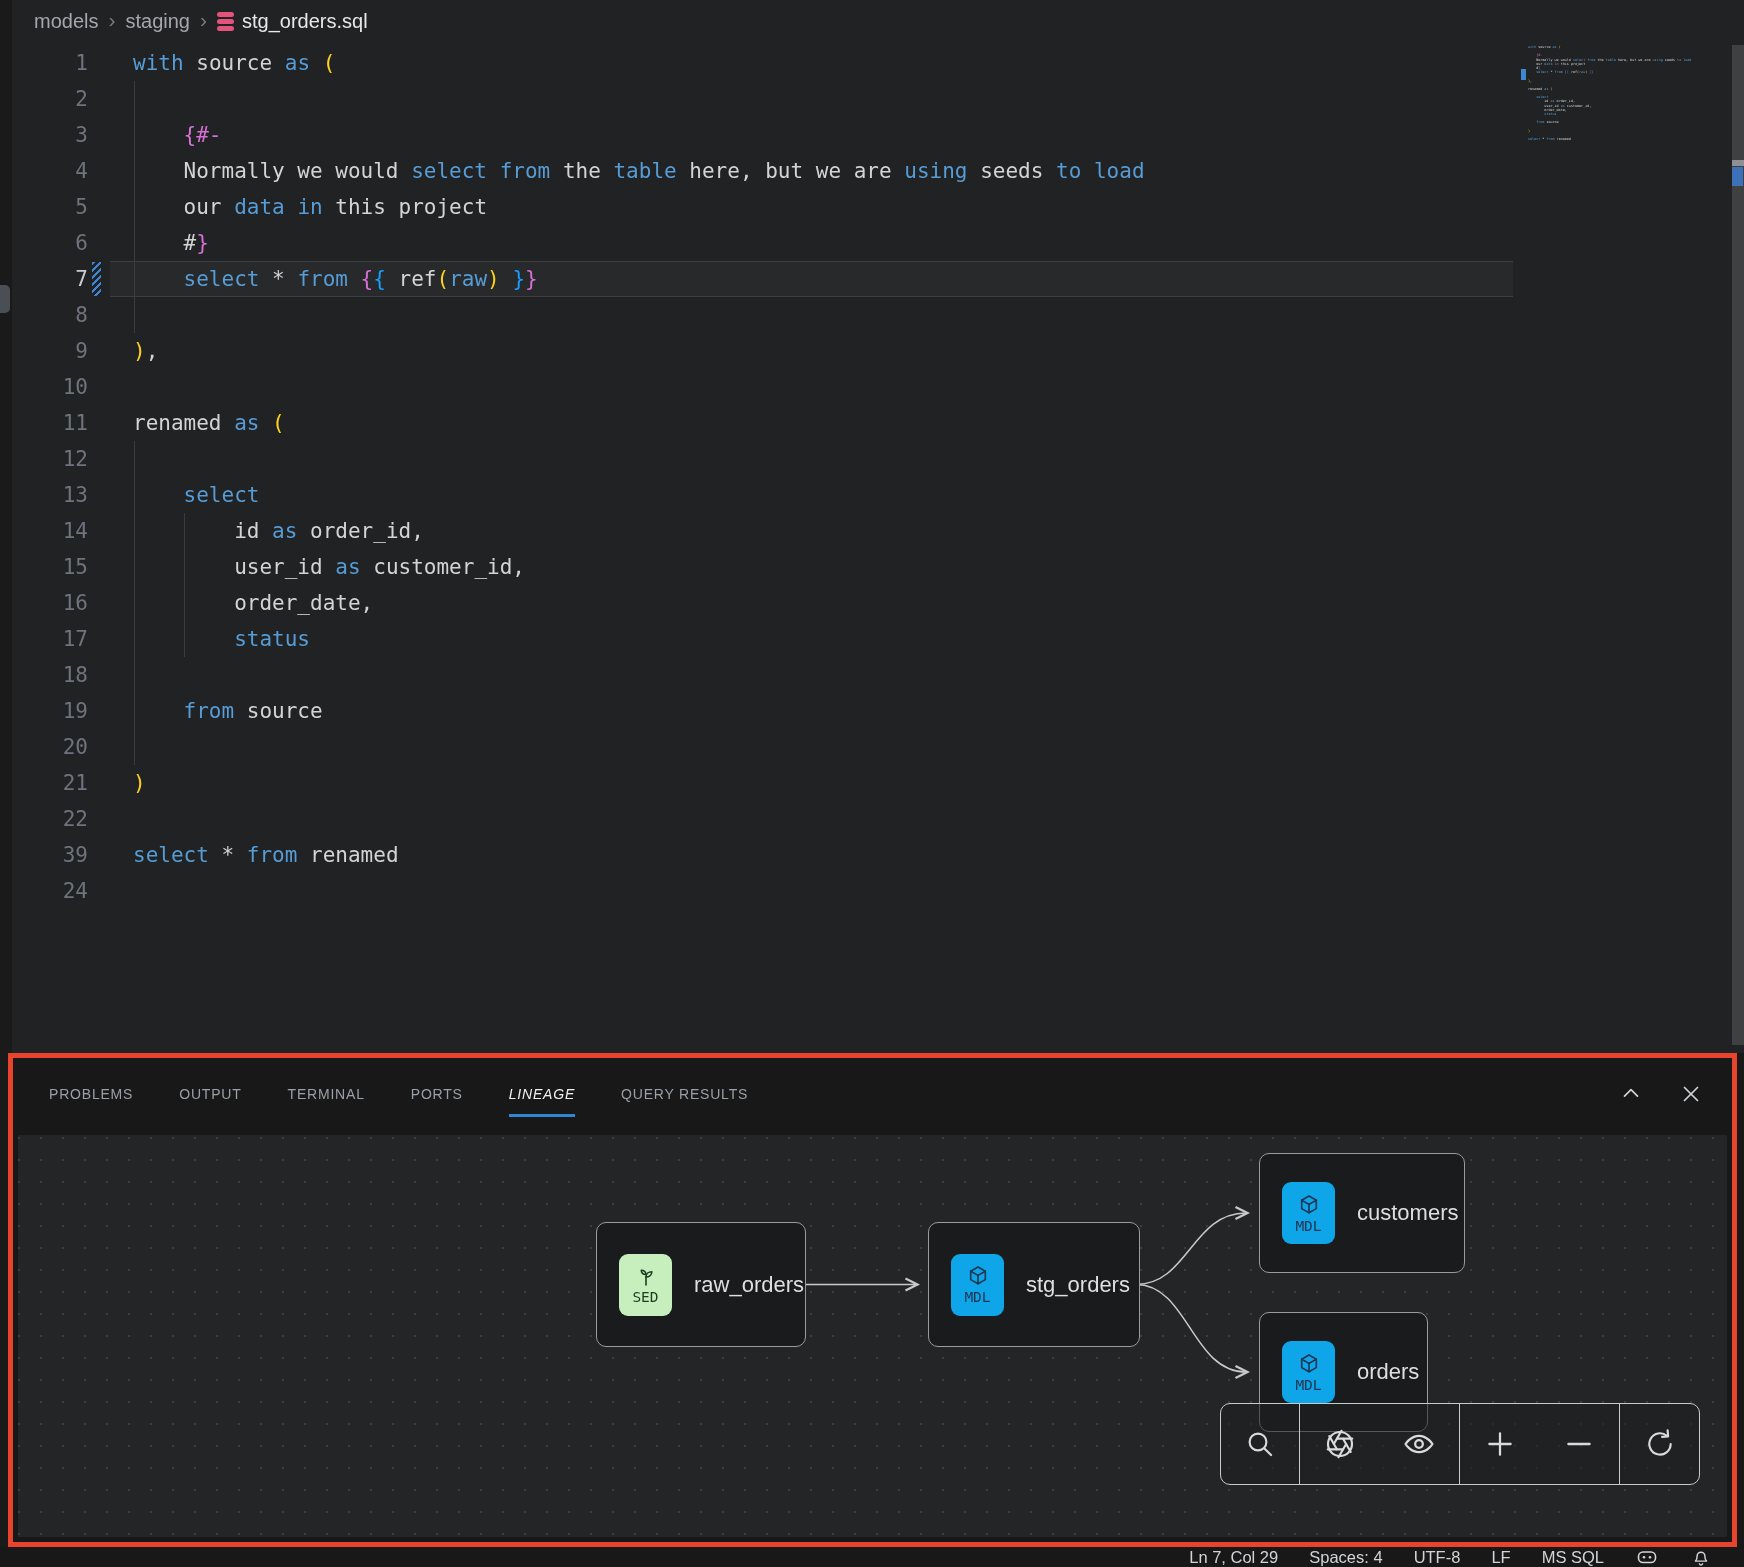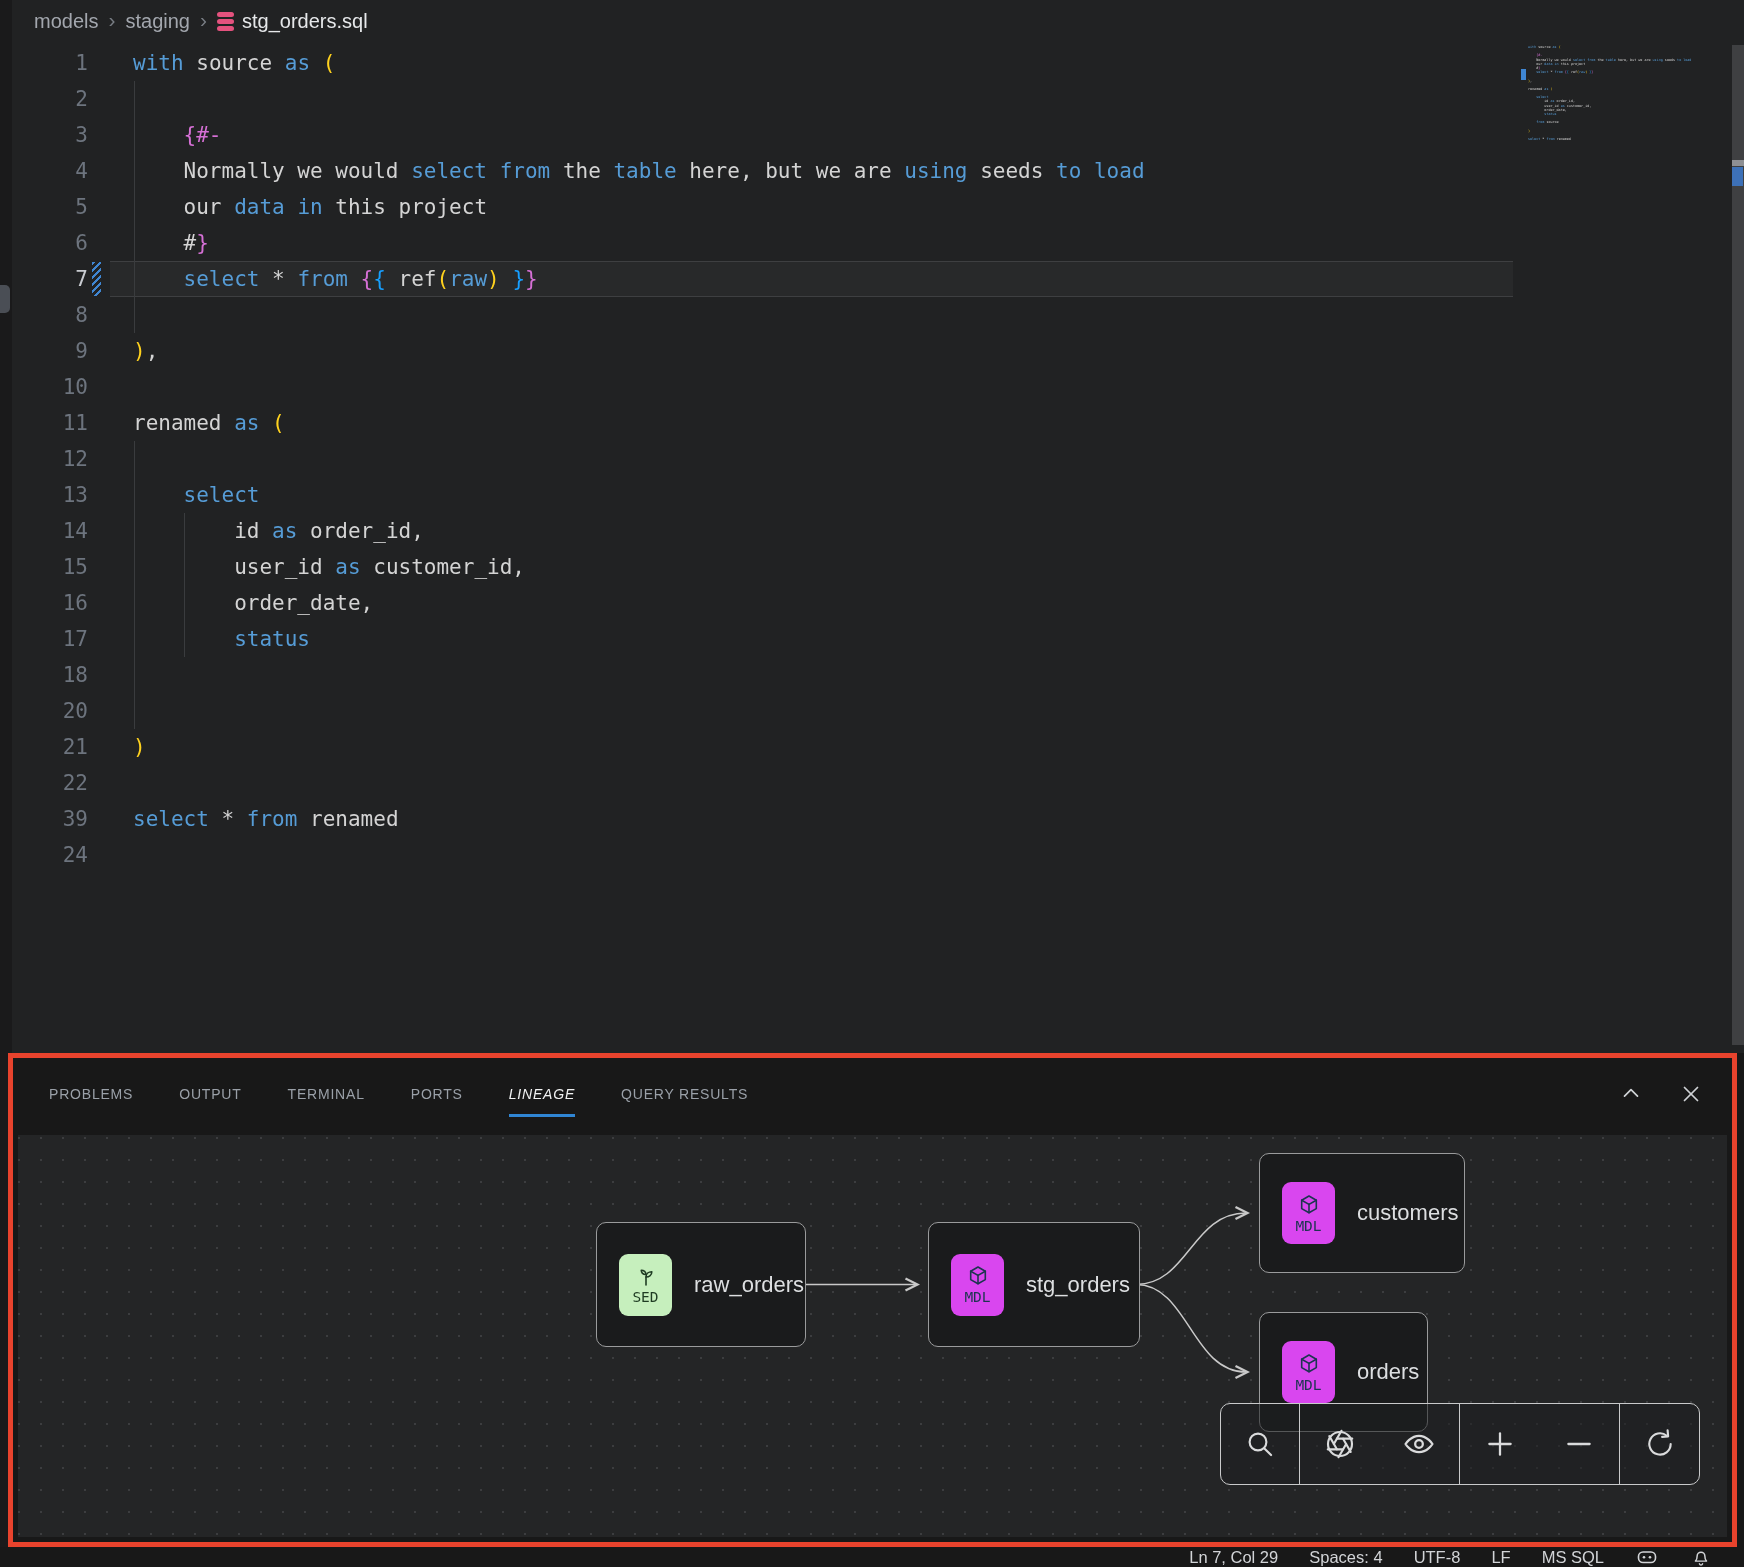--- a/index.html
+++ b/index.html
@@ -59,21 +59,21 @@
            background-image:radial-gradient(circle,#3c3d3f 1.3px, transparent 1.5px);
            background-size:22px 22px; background-position:12px 14px; overflow:hidden; }
 
   .edges { position:absolute; left:8px; top:1130px; width:1721px; height:412px; pointer-events:none; }
 
   .node { position:absolute; display:flex; align-items:center; gap:22px; padding-left:22px;
           background:#1a1b1c; border:1.5px solid #9a9b9c; border-radius:10px; cursor:pointer; }
   .node .badge { width:53px; height:62px; border-radius:9px; display:flex; flex-direction:column;
                  align-items:center; justify-content:center; gap:1px; }
   .badge.seed { background:#c6efbd; color:#1e3b22; }
-  .badge.model { background:#d946ef; color:#1d3550; }
+  .badge.model { background:#0ea5e9; color:#1d3550; }
   .badge .btxt { font-size:14.5px; font-family:"DejaVu Sans Mono", monospace; }
   .badge svg { stroke:currentColor; }
   .node .nlabel { font-size:22px; color:#dddfe1; }
   .node-raw { left:596px; top:1222px; width:210px; height:125px; }
   .node-stg { left:928px; top:1222px; width:212px; height:125px; }
   .node-cust { left:1259px; top:1153px; width:206px; height:120px; }
   .node-ord { left:1259px; top:1312px; width:169px; height:120px; }
 
   .gtoolbar { position:absolute; left:1220px; top:1403px; width:480px; height:82px;
               border:1.5px solid #c9cacb; border-radius:10px; display:flex; background:rgba(30,31,32,0.55); }
@@ -201,20 +201,25 @@
         </div>
         <div class="line">
           <span class="num">17</span>
           <span class="dec"></span>
           <span class="content"><i class="guide" style="left: 0.5px;"></i><i class="guide" style="left: 50.5px;"></i><span class="tk-txt">        </span><span class="tk-kw">status</span></span>
         </div>
         <div class="line">
           <span class="num">18</span>
           <span class="dec"></span>
           <span class="content"><i class="guide" style="left: 0.5px;"></i></span>
+        </div>
+        <div class="line">
+          <span class="num">19</span>
+          <span class="dec"></span>
+          <span class="content"><i class="guide" style="left: 0.5px;"></i><span class="tk-txt">    </span><span class="tk-kw">from</span><span class="tk-txt"> source</span></span>
         </div>
         <div class="line">
           <span class="num">20</span>
           <span class="dec"></span>
           <span class="content"><i class="guide" style="left: 0.5px;"></i></span>
         </div>
         <div class="line">
           <span class="num">21</span>
           <span class="dec"></span>
           <span class="content"><span class="tk-gold">)</span></span>

